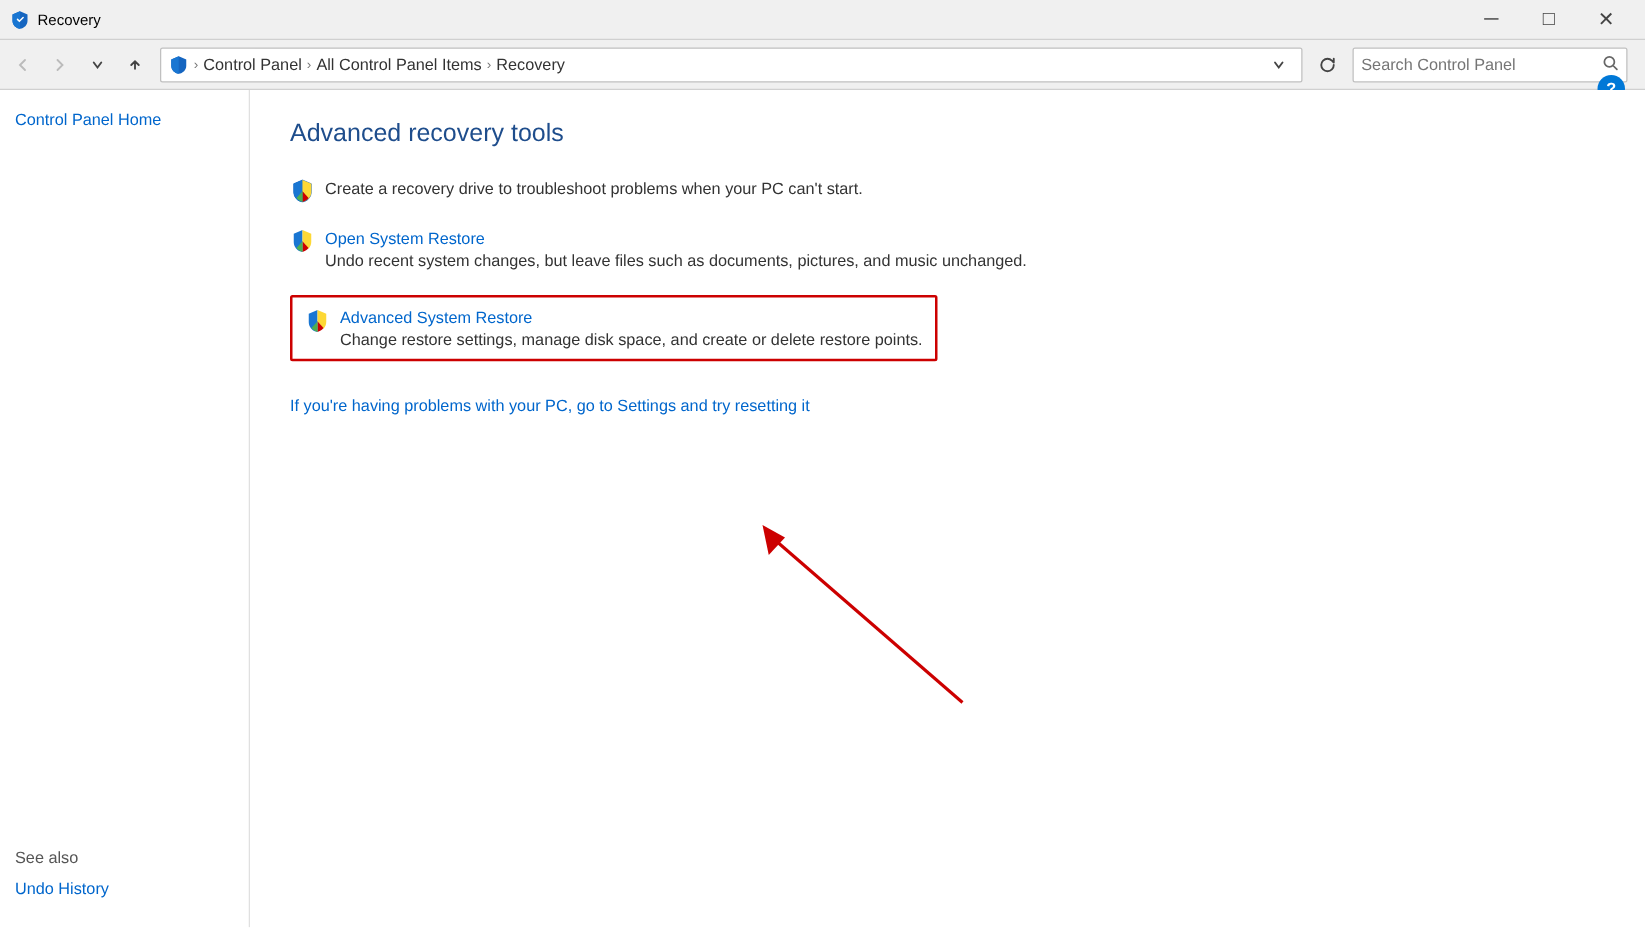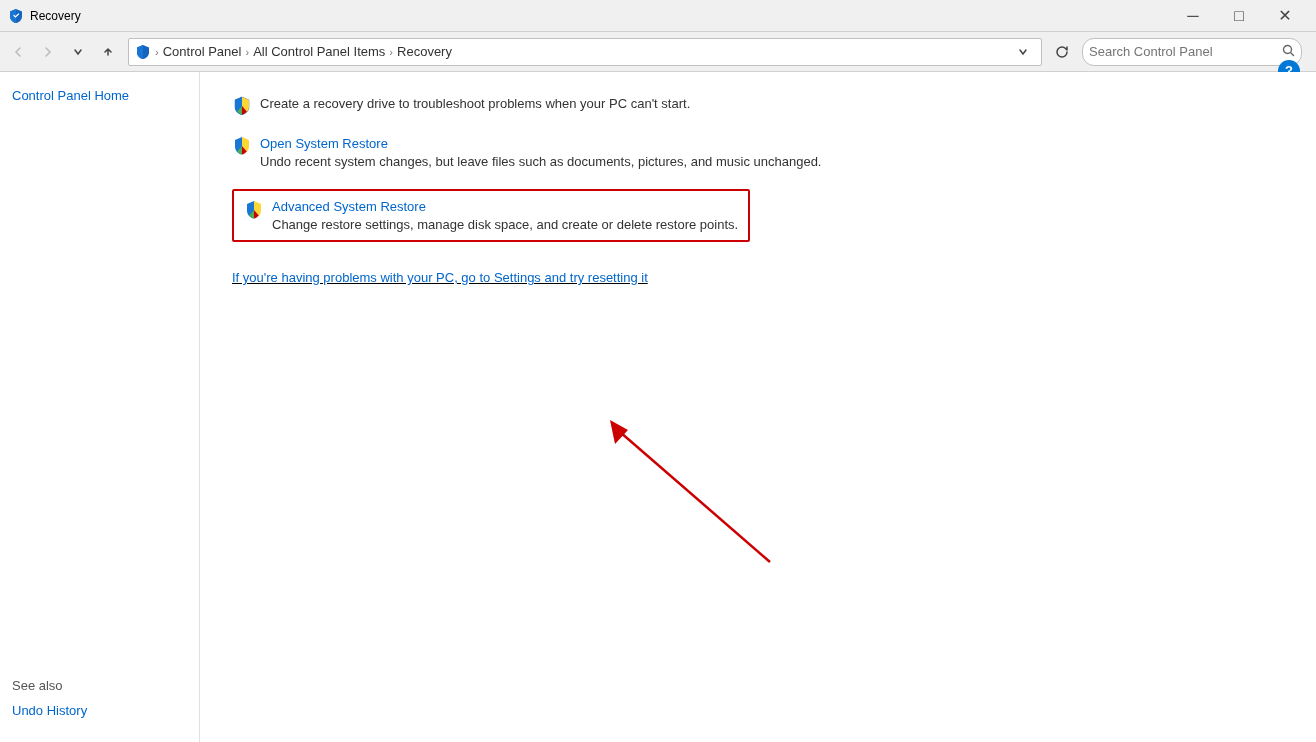--- a/index.html
+++ b/index.html
@@ -129,21 +129,21 @@
       font-size: 14px;
     }
     .search-box {
       display: flex;
       align-items: center;
       background: #fff;
       border: 1px solid #c0c0c0;
       height: 28px;
       width: 220px;
       padding: 0 6px;
-      border-radius: 12px;
+      border-radius: 2px;
       margin-left: 4px;
     }
     .search-input {
       flex: 1;
       border: none;
       outline: none;
       font-size: 13px;
       color: #999;
       background: transparent;
     }
@@ -357,20 +357,21 @@
     <div class="sidebar-top">
       <a class="sidebar-link">Control Panel Home</a>
     </div>
     <div class="sidebar-bottom">
       <div class="see-also-label">See also</div>
       <a class="sidebar-bottom-link">Undo History</a>
     </div>
   </div>
 
   <div class="content">
+    <h1 class="page-title">Advanced recovery tools</h1>
 
     
     <div class="recovery-item">
       <svg class="item-icon" viewBox="0 0 20 20">
         <path d="M10 1L3 4v6.5c0 4.2 3.1 7.5 7 8 3.9-.5 7-3.8 7-8V4L10 1z" fill="#1565c0"></path>
         <path d="M10 1L3 4v6.5c0 4.2 3.1 7.5 7 8V1z" fill="#1976d2"></path>
         <path d="M10 1L3 4v6.5c0 4.2 3.1 7.5 7 8V1z" fill="none"></path>
 
         <path d="M10 1L17 4v6.5c0 4.2-3.1 7.5-7 8V1z" fill="#fdd835" opacity="0.6"></path>
         <path d="M10 1L3 4v6.5C3 14.7 6.1 18 10 18.5c3.9-.5 7-3.8 7-8V4L10 1z" fill="none" stroke="#1565c0" stroke-width="0.5"></path>
@@ -407,21 +408,21 @@
         <path d="M10 10v8.5c1.8-.4 3.4-1.5 4.8-3.1L10 10z" fill="#cc0000"></path>
         <path d="M10 10L5.2 15.4C6.6 17 8.2 18.1 10 18.5V10z" fill="#4caf50"></path>
       </svg>
       <div class="item-content">
         <a class="item-link" style="margin-bottom:3px; display:block;">Advanced System Restore</a>
         <span class="item-desc">Change restore settings, manage disk space, and create or delete restore points.</span>
       </div>
     </div>
 
     
-    <div style=" text-decoration: underline;">
+    <div style="">
       <a class="reset-link">If you're having problems with your PC, go to Settings and try resetting it</a>
     </div>
 
     
     <svg style="position:absolute; top:220px; left:160px; pointer-events:none;" width="420" height="280">
 
       <line x1="410" y1="270" x2="260" y2="140" stroke="#cc0000" stroke-width="2.5"></line>
 
       <polygon points="250,128 268,138 255,152" fill="#cc0000"></polygon>
     </svg>

